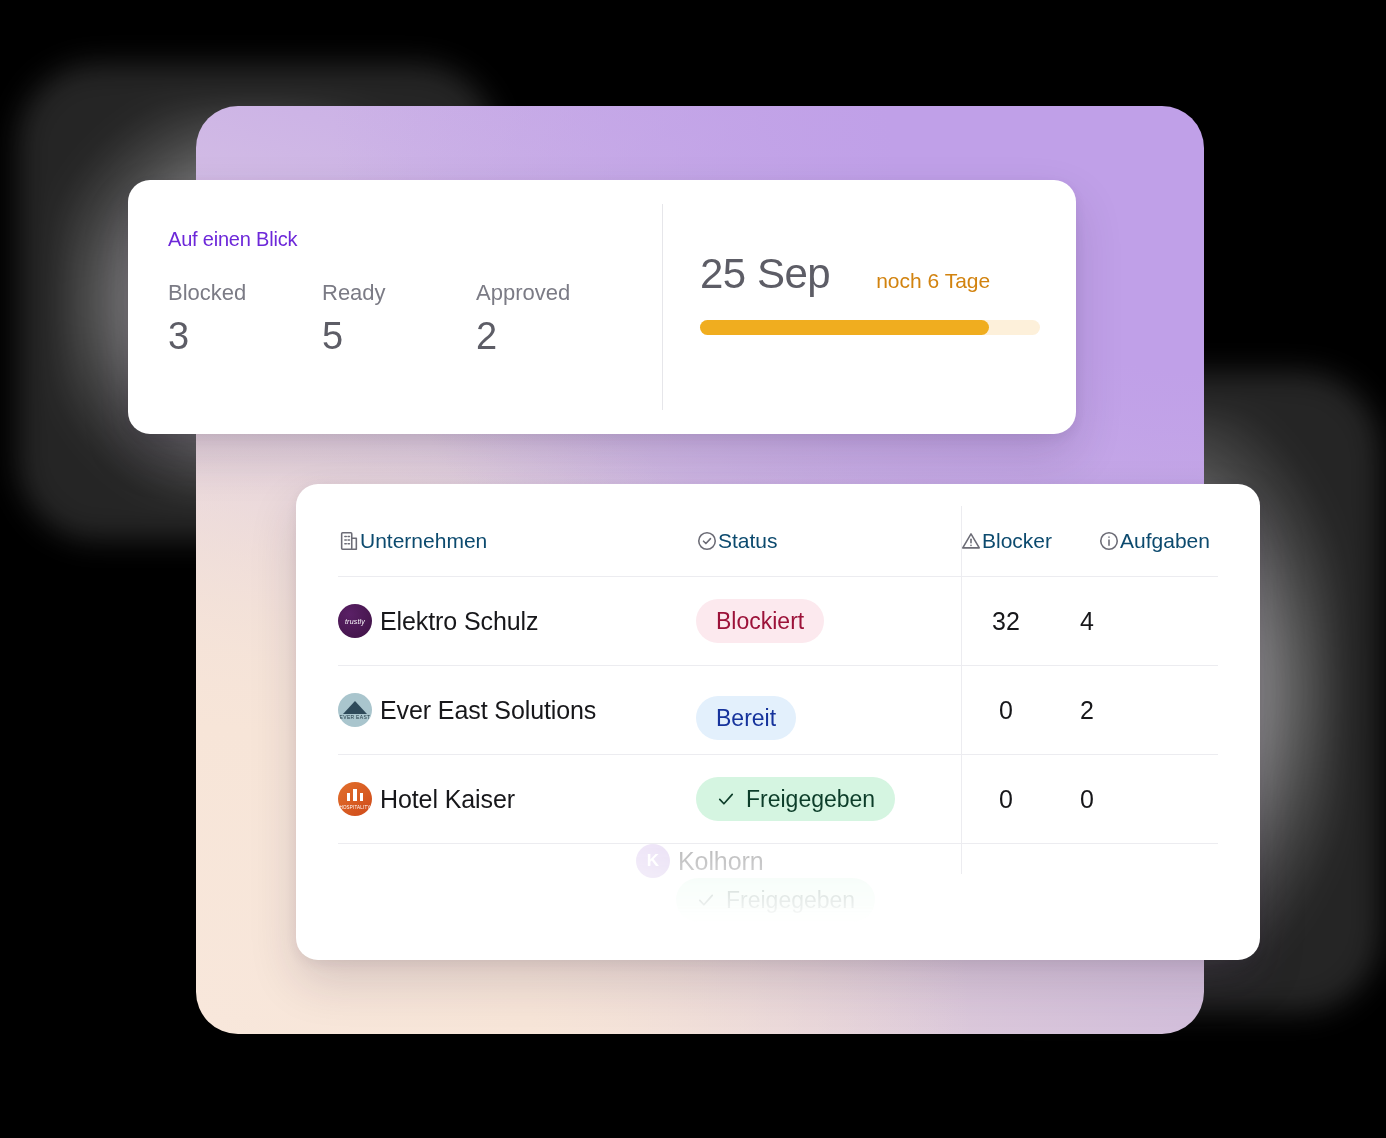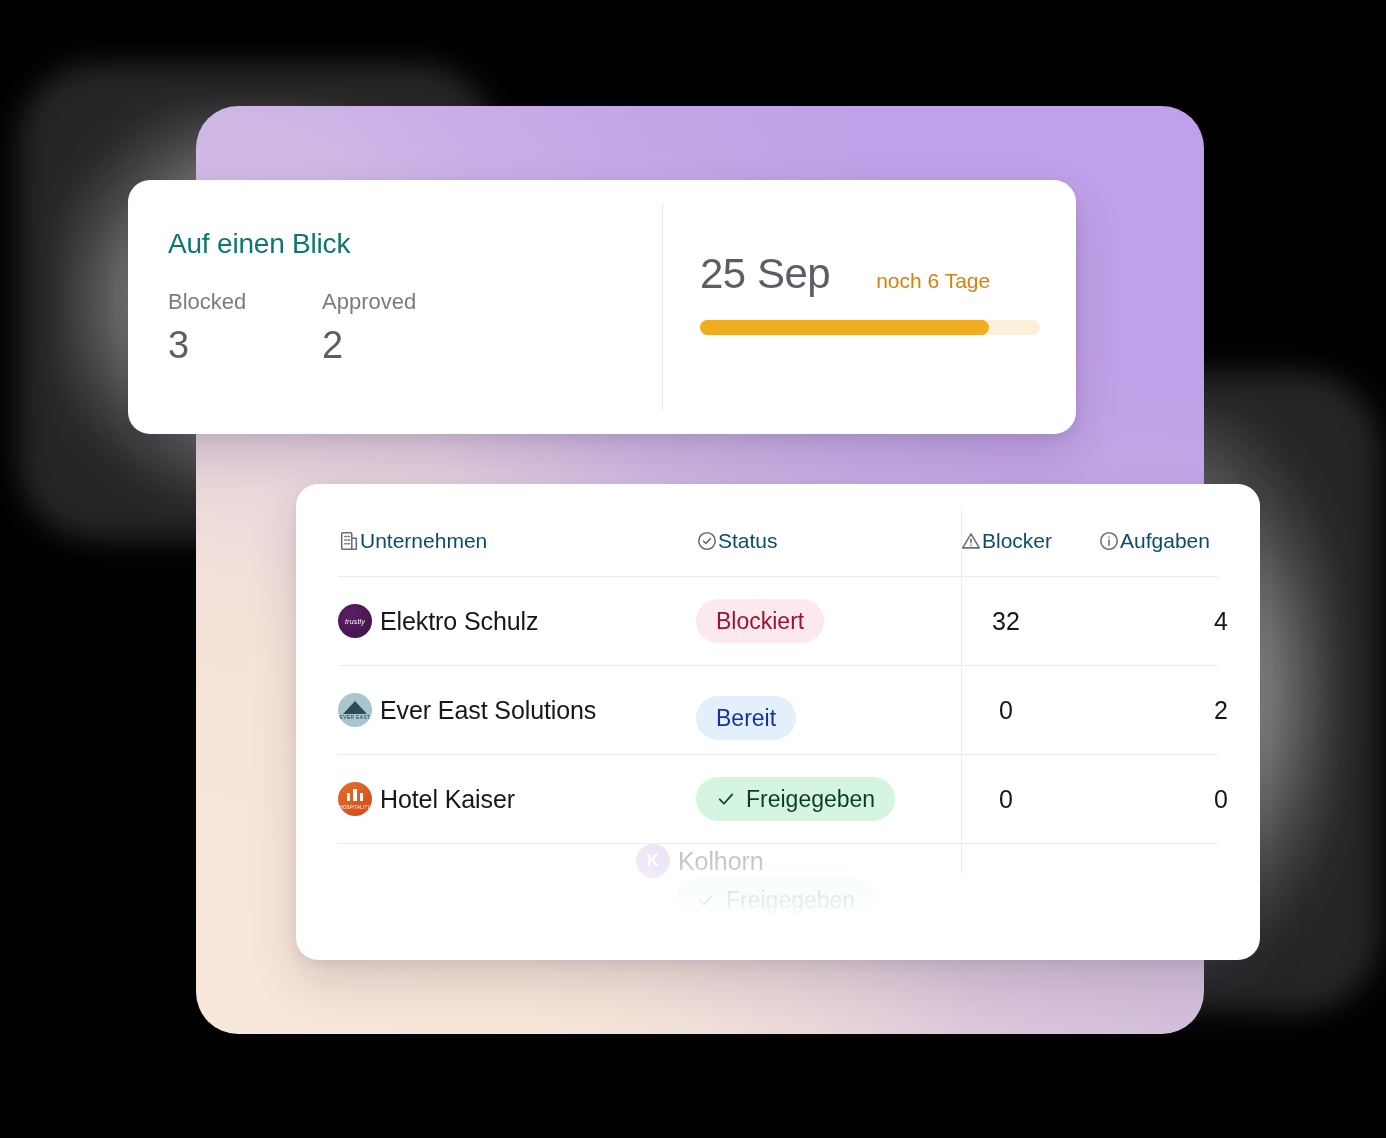--- a/index.html
+++ b/index.html
@@ -59,42 +59,42 @@
 
   
   #summary-inner { display:flex; height:100%; }
   .summary-left  { width:534px; padding:48px 0 0 40px; position:relative; }
   .summary-right { flex:1; padding:48px 0 0 38px; position:relative; }
   .summary-right::before{
     content:""; position:absolute; left:0; top:24px; bottom:24px; width:1px;
     background:#e6e6ea;
   }
   .card-heading {
-    font-size:28px; font-weight:400; color:#0f766e; letter-spacing:-0.2px;
+    font-size:20px; font-weight:400; color:#6d28d9; letter-spacing:-0.2px;
   }
   .stats-row { display:flex; margin-top:30px; }
   .stat { width:154px; }
   .stat-label { font-size:22px; color:#7b7b85; font-weight:400; line-height:1.1; }
   .stat-value { font-size:38px; color:#5d5d66; font-weight:400; margin-top:12px; line-height:1.05; }
 
   .due-row { display:flex; align-items:baseline; margin-top:22px; }
   .due-date { font-size:42px; color:#5d5d66; font-weight:400; letter-spacing:-0.5px; }
   .due-remaining { font-size:21px; color:#d2830f; margin-left:46px; }
   .progress-track {
     margin-top:22px; width:340px; height:15px; border-radius:9px; background:#fdf0da;
   }
   .progress-fill { height:100%; border-radius:9px; background:#f0ad1f; }
 
   
   #table-inner { padding:22px 0 0 0; position:relative; height:100%; }
   .t-row { display:flex; align-items:center; position:relative; }
   .c-company { width:368px; padding-left:42px; display:flex; align-items:center; }
   .c-status  { width:268px; padding-left:32px; }
   .c-blocker { width:148px; text-align:center; }
-  .c-tasks   { width:148px; text-align:right; }
+  .c-tasks   { width:148px; text-align:left; }
 
   .t-head { height:70px; }
   .t-head .hcell { display:flex; align-items:center; gap:0; font-size:21px; color:#0c4a6e; }
   .t-head .c-blocker .hcell, .t-head .c-tasks .hcell { justify-content:center; }
   .t-head .c-status .hcell { justify-content:flex-start; }
   .hicon { width:22px; height:22px; flex:0 0 22px; display:block; color:#6c6c76; }
 
   .divider-h { height:1px; background:#ececf0; margin:0 42px 0 42px; }
   .vline {
     position:absolute; left:665px; top:22px; height:368px; width:1px; background:#ececf0;
@@ -171,20 +171,24 @@
 
       <div class="summary-left">
         <div class="card-heading">Auf einen Blick</div>
         <div class="stats-row">
 
           <div class="stat">
             <div class="stat-label">Blocked</div>
             <div class="stat-value">3</div>
           </div>
 
+          <div class="stat">
+            <div class="stat-label">Ready</div>
+            <div class="stat-value">5</div>
+          </div>
 
           <div class="stat">
             <div class="stat-label">Approved</div>
             <div class="stat-value">2</div>
           </div>
 
         </div>
       </div>
 
       <div class="summary-right">

